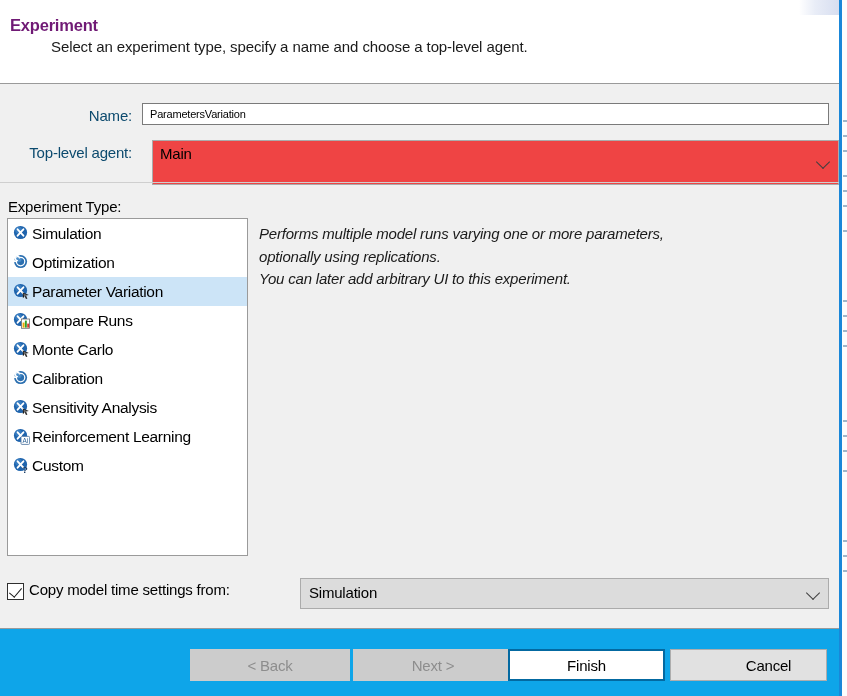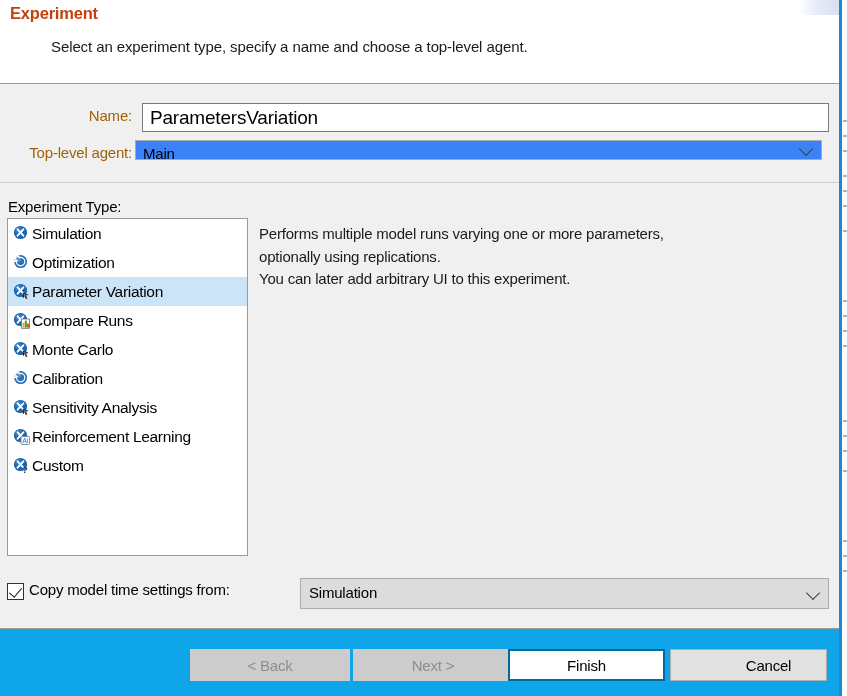--- a/index.html
+++ b/index.html
@@ -57,24 +57,24 @@
     box-sizing: border-box;
   }
   #header-gradient {
     position: absolute;
     right: 0; top: 0;
     width: 40px; height: 15px;
     background: linear-gradient(to left, #d7def0 0%, #e9edf7 60%, #ffffff 100%);
   }
   #title {
     position: absolute;
-    left: 10px; top: 4px;
+    left: 10px; top: 16px;
     font-size: 16.5px;
     font-weight: bold;
-    color: #c2410c;
+    color: #701a75;
     letter-spacing: -0.2px;
   }
   #subtitle {
     position: absolute;
     left: 10px; top: 38px;
     font-size: 15px;
     color: #1a1a1a;
     letter-spacing: -0.1px;
     margin-left: 41px;
   }
@@ -84,47 +84,47 @@
     position: absolute;
     left: 0; top: 85px;
     width: 839px;
     height: 543px;
     background: #f0f0f0;
   }
 
   .field-label {
     position: absolute;
     font-size: 15px;
-    color: #a16207;
+    color: #0c4a6e;
     text-align: right;
     letter-spacing: -0.2px;
   }
 
   #name-input {
     position: absolute;
     left: 142px; top: 18px;
-    width: 687px; height: 29px;
+    width: 687px; height: 22px;
     box-sizing: border-box;
     border: 1px solid #7a7a7a;
     background: #ffffff;
     font-family: "Liberation Sans", sans-serif;
-    font-size: 19px;
+    font-size: 11px;
     color: #000000;
     padding: 0 0 0 7px;
     outline: none;
     letter-spacing: -0.2px;
   }
 
   #agent-select {
     position: absolute;
-    left: 135px; top: 55px;
-    width: 687px; height: 20px;
+    left: 152px; top: 55px;
+    width: 687px; height: 45px;
     box-sizing: border-box;
     border: 1px solid #ababab;
-    background: #3b82f6;
+    background: #ef4444;
   }
   #agent-select .val {
     position: absolute;
     left: 7px; top: 4px;
     font-size: 15px;
     color: #000000;
     letter-spacing: -0.2px;
   }
   .chevron {
     position: absolute;
@@ -190,21 +190,21 @@
   
   #desc {
     position: absolute;
     left: 259px; top: 138px;
     width: 560px;
     font-size: 15px;
     color: #1a1a1a;
     line-height: 22.5px;
     letter-spacing: -0.2px;
   }
-  #desc div { white-space: nowrap; }
+  #desc div { white-space: nowrap; font-style: italic; }
 
   
   #copy-row {
     position: absolute;
     left: 7px; top: 493px;
     width: 825px; height: 31px;
   }
   #copy-check {
     position: absolute;
     left: 0; top: 5px;

